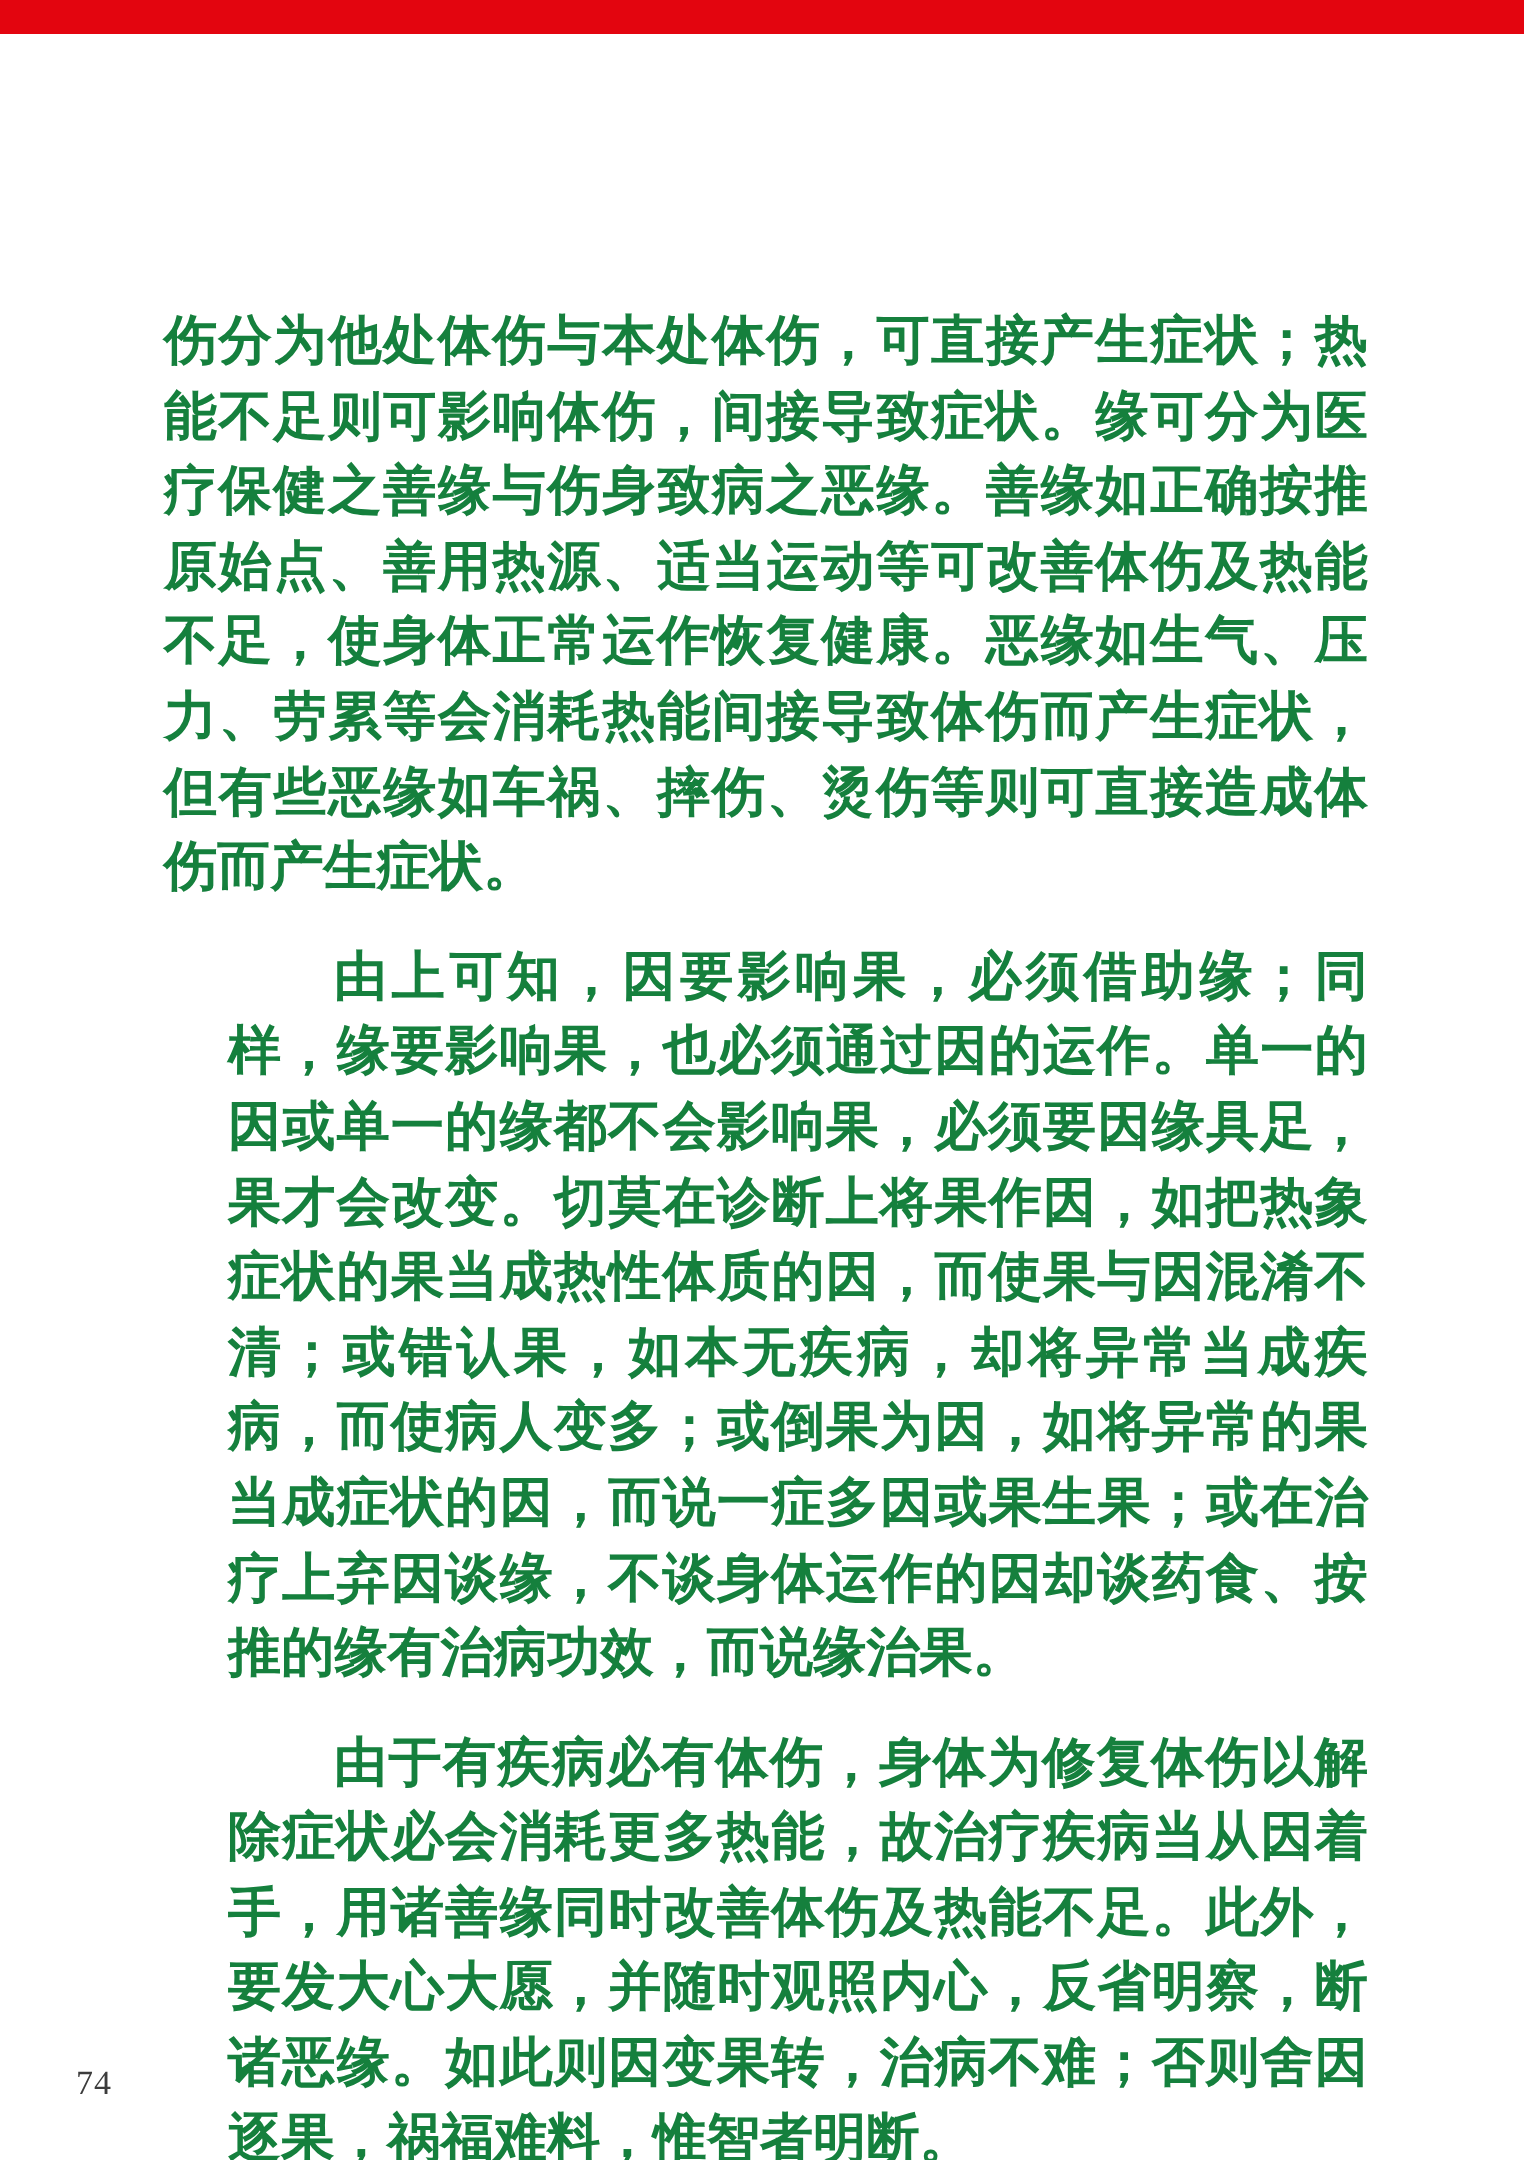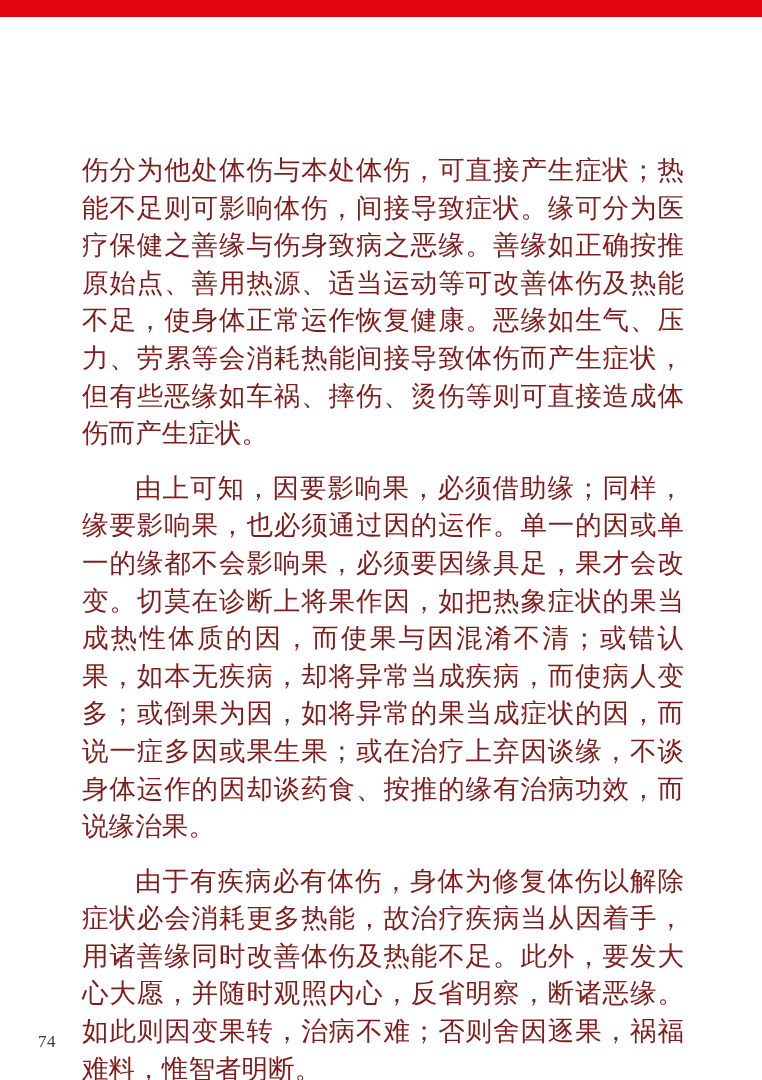--- a/index.html
+++ b/index.html
@@ -36,34 +36,35 @@
     position: absolute;
     left: 82px;
     top: 152px;
     width: 602px;
   }
 
   .para {
     margin: 0 0 0 0;
     font-size: 26.5px;
     line-height: 37.6px;
-    color: #7f1d1d;
+    color: #15803d;
     text-align: justify;
     text-justify: inter-character;
     letter-spacing: 0.1px;
-    font-weight: 400;
+    font-weight: 700;
     -webkit-font-smoothing: antialiased;
   }
 
   .para + .para {
     margin-top: 17px;
   }
 
   .para.indent {
     text-indent: 2em;
+    margin-left: 32px;
   }
 
   .page-number {
     position: absolute;
     left: 38px;
     bottom: 28px;
     font-size: 17px;
     line-height: 20px;
     color: #3c3c3c;
     font-family: "Liberation Serif", "DejaVu Serif", serif;

